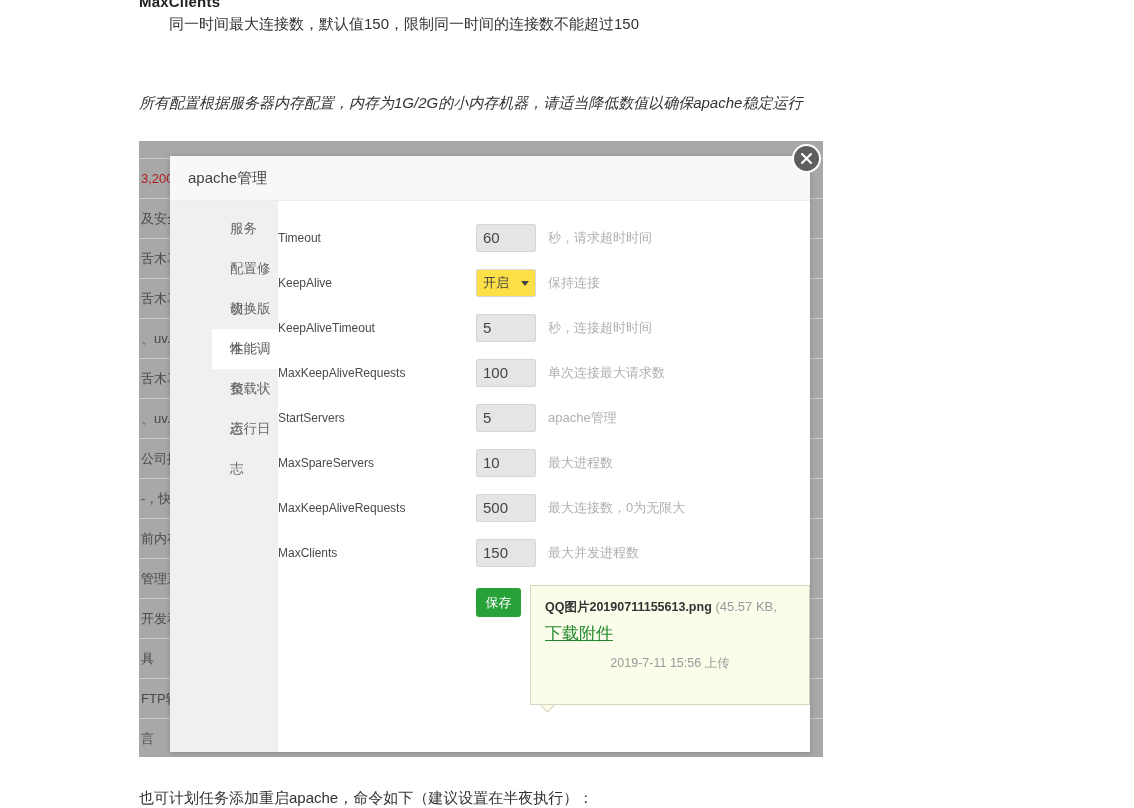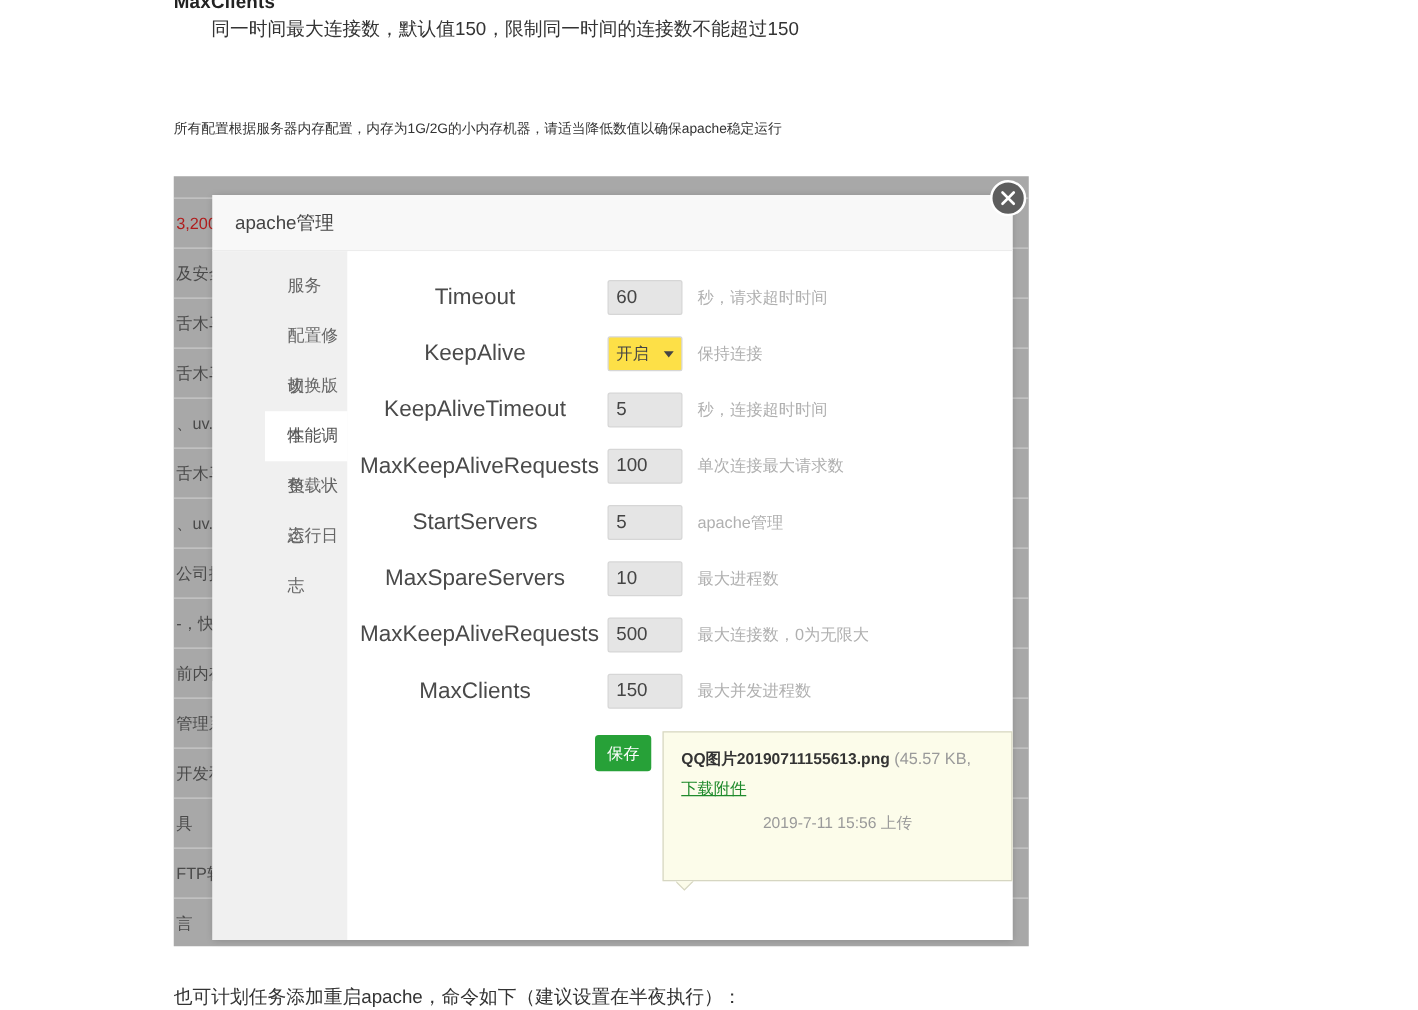--- a/index.html
+++ b/index.html
@@ -19,21 +19,21 @@
     margin:0;padding:0;line-height:18px;
     position:absolute;left:0;top:-7px;
     letter-spacing:.2px;
   }
   .art-p1{
     position:absolute;left:30px;top:12px;
     font-size:15px;line-height:24px;color:#333;white-space:nowrap;
   }
   .art-p2{
     position:absolute;left:0;top:91px;
-    font-size:11px;line-height:24px;color:#333;white-space:nowrap;
+    font-size:15px;line-height:24px;color:#333;white-space:nowrap;font-style:italic;
   }
   .art-p3{
     position:absolute;left:0;top:786px;
     font-size:15px;line-height:24px;color:#333;white-space:nowrap;
   }
 
   
   .backdrop{
     position:absolute;left:139px;top:141px;width:684px;height:616px;
     background:#a8a8a8;overflow:hidden;
@@ -90,25 +90,24 @@
   }
   .nav-item.active{background:#ffffff;color:#555;}
 
   .modal-main{flex:1;background:#ffffff;position:relative;padding-top:14px;}
 
   .frow{
     display:flex;align-items:center;
     height:45px;
   }
   .flabel{
-    width:198px;text-align:center;
-    font-size:18px;color:#4a4a4a;
+    width:198px;text-align:left;
+    font-size:12px;color:#4a4a4a;
     padding-right:14px;box-sizing:border-box;
     white-space:nowrap;
-    margin-left:10px;
   }
   .fctl{width:60px;flex:0 0 60px;}
   .ftext{
     width:60px;height:28px;
     border:1px solid #d6d6d6;border-radius:2px;
     background:#e5e5e5;font-size:15px;color:#444;
     padding:0 6px;box-sizing:border-box;
     font-family:"Liberation Sans","DejaVu Sans",sans-serif;
     outline:none;
   }
@@ -145,21 +144,21 @@
     box-sizing:border-box;
     padding:10px 14px;
     z-index:30;
     font-size:13px;
   }
   .attach-line1{line-height:22px;}
   .attach-name{font-weight:bold;color:#333;font-size:12.5px;}
   .attach-meta{color:#9a9a9a;}
   .attach-link{
     display:inline-block;margin-top:4px;
-    color:#1f8a2c;text-decoration:underline;cursor:pointer;font-size:13px;
+    color:#1f8a2c;text-decoration:underline;cursor:pointer;font-size:17px;
   }
   .attach-time{
     text-align:center;color:#9a9a9a;font-size:12.5px;margin-top:10px;
   }
   .attach-tail{
     position:absolute;left:10px;top:119px;width:14px;height:9px;
     overflow:hidden;
   }
   .attach-tail:before{
     content:"";position:absolute;left:0;top:-8px;

